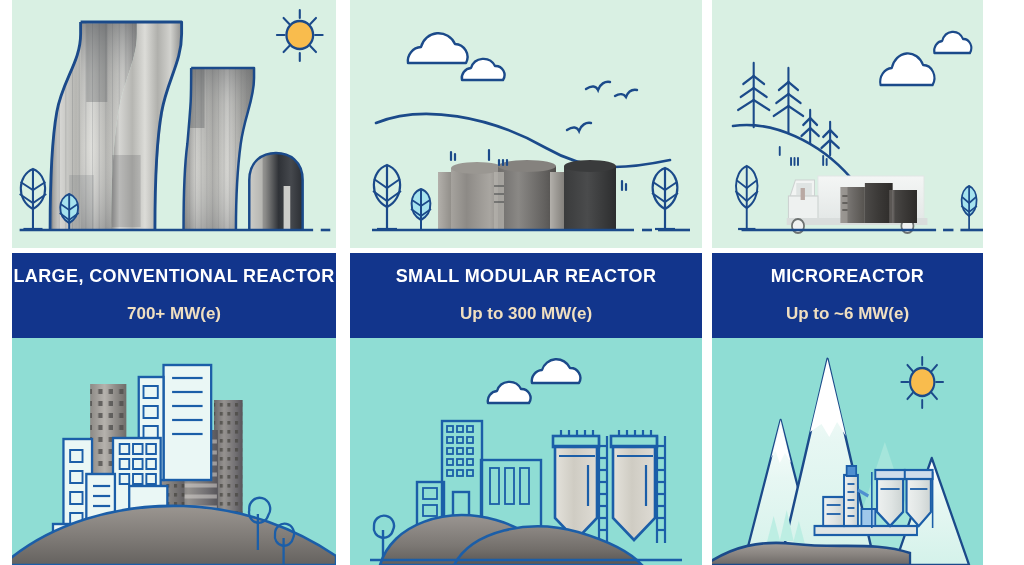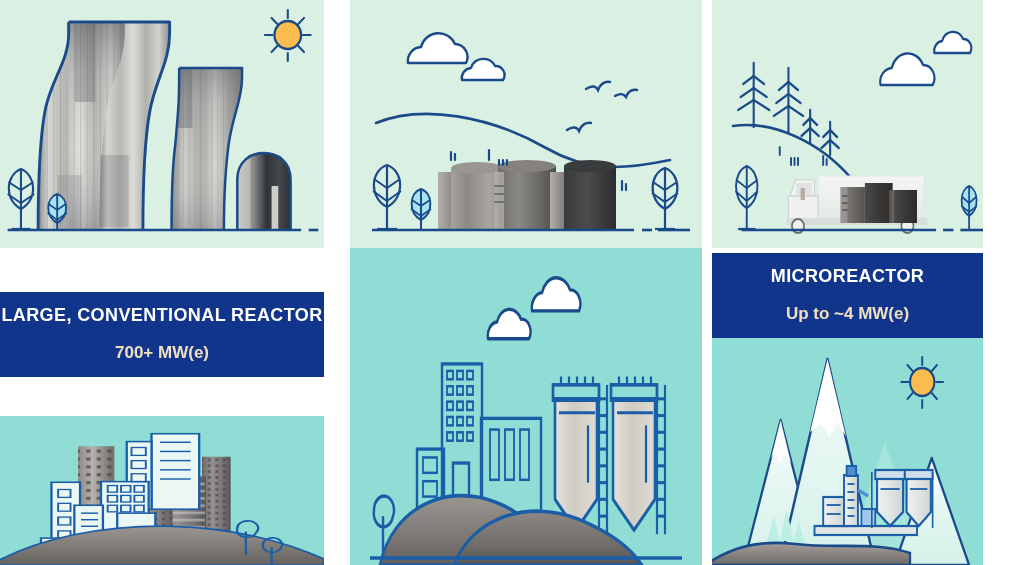--- a/index.html
+++ b/index.html
@@ -18,21 +18,21 @@
     background: #ffffff;
     overflow: hidden;
   }
   .column {
     position: absolute;
     top: 0;
     height: 565px;
     display: flex;
     flex-direction: column;
   }
-  .col-1 { left: 0px;   width: 324px; gap: 39px; }
+  .col-1 { left: 12px;   width: 324px; }
   .col-2 { left: 350px; width: 352px; }
   .col-3 { left: 712px; width: 271px; }
 
   .scene-top {
     position: relative;
     width: 100%;
     height: 248px;
     background: var(--mint);
     overflow: hidden;
   }
@@ -434,20 +434,24 @@
         </g>
 
         <g>
           <line x1="22" y1="230" x2="284" y2="230" stroke="#1b4a8a" stroke-width="2.6"></line>
           <line x1="292" y1="230" x2="302" y2="230" stroke="#1b4a8a" stroke-width="2.6"></line>
           <line x1="308" y1="230" x2="340" y2="230" stroke="#1b4a8a" stroke-width="2.6"></line>
         </g>
       </svg>
     </div>
 
+    <div class="label-band">
+      <div class="label-title">SMALL MODULAR REACTOR</div>
+      <div class="label-sub">Up to 300 MW(e)</div>
+    </div>
 
     <div class="scene-bottom">
       <svg class="scene-svg" viewBox="0 0 352 227" preserveAspectRatio="none">
         <defs>
           <linearGradient id="b2-hillA" x1="0" y1="0" x2="0" y2="1">
             <stop offset="0%" stop-color="#9a9591"></stop>
               <stop offset="60%" stop-color="#7c7874"></stop>
             <stop offset="100%" stop-color="#615e5b"></stop>
           </linearGradient>
           <linearGradient id="b2-hillB" x1="0" y1="0" x2="0" y2="1">
@@ -685,21 +689,21 @@
         <g>
           <line x1="34" y1="230" x2="258" y2="230" stroke="#1b4a8a" stroke-width="2.6"></line>
           <line x1="266" y1="230" x2="278" y2="230" stroke="#1b4a8a" stroke-width="2.6"></line>
           <line x1="286" y1="230" x2="312" y2="230" stroke="#1b4a8a" stroke-width="2.6"></line>
         </g>
       </svg>
     </div>
 
     <div class="label-band">
       <div class="label-title">MICROREACTOR</div>
-      <div class="label-sub">Up to ~4 MW(e)</div>
+      <div class="label-sub">Up to ~6 MW(e)</div>
     </div>
 
     <div class="scene-bottom">
       <svg class="scene-svg" viewBox="0 0 312 227" preserveAspectRatio="none">
         <defs>
           <linearGradient id="b3-mtn" x1="0" y1="0" x2="0" y2="1">
             <stop offset="0%" stop-color="#ffffff"></stop>
               <stop offset="40%" stop-color="#e7f7f3"></stop>
             <stop offset="100%" stop-color="#d4f2ea"></stop>
           </linearGradient>

